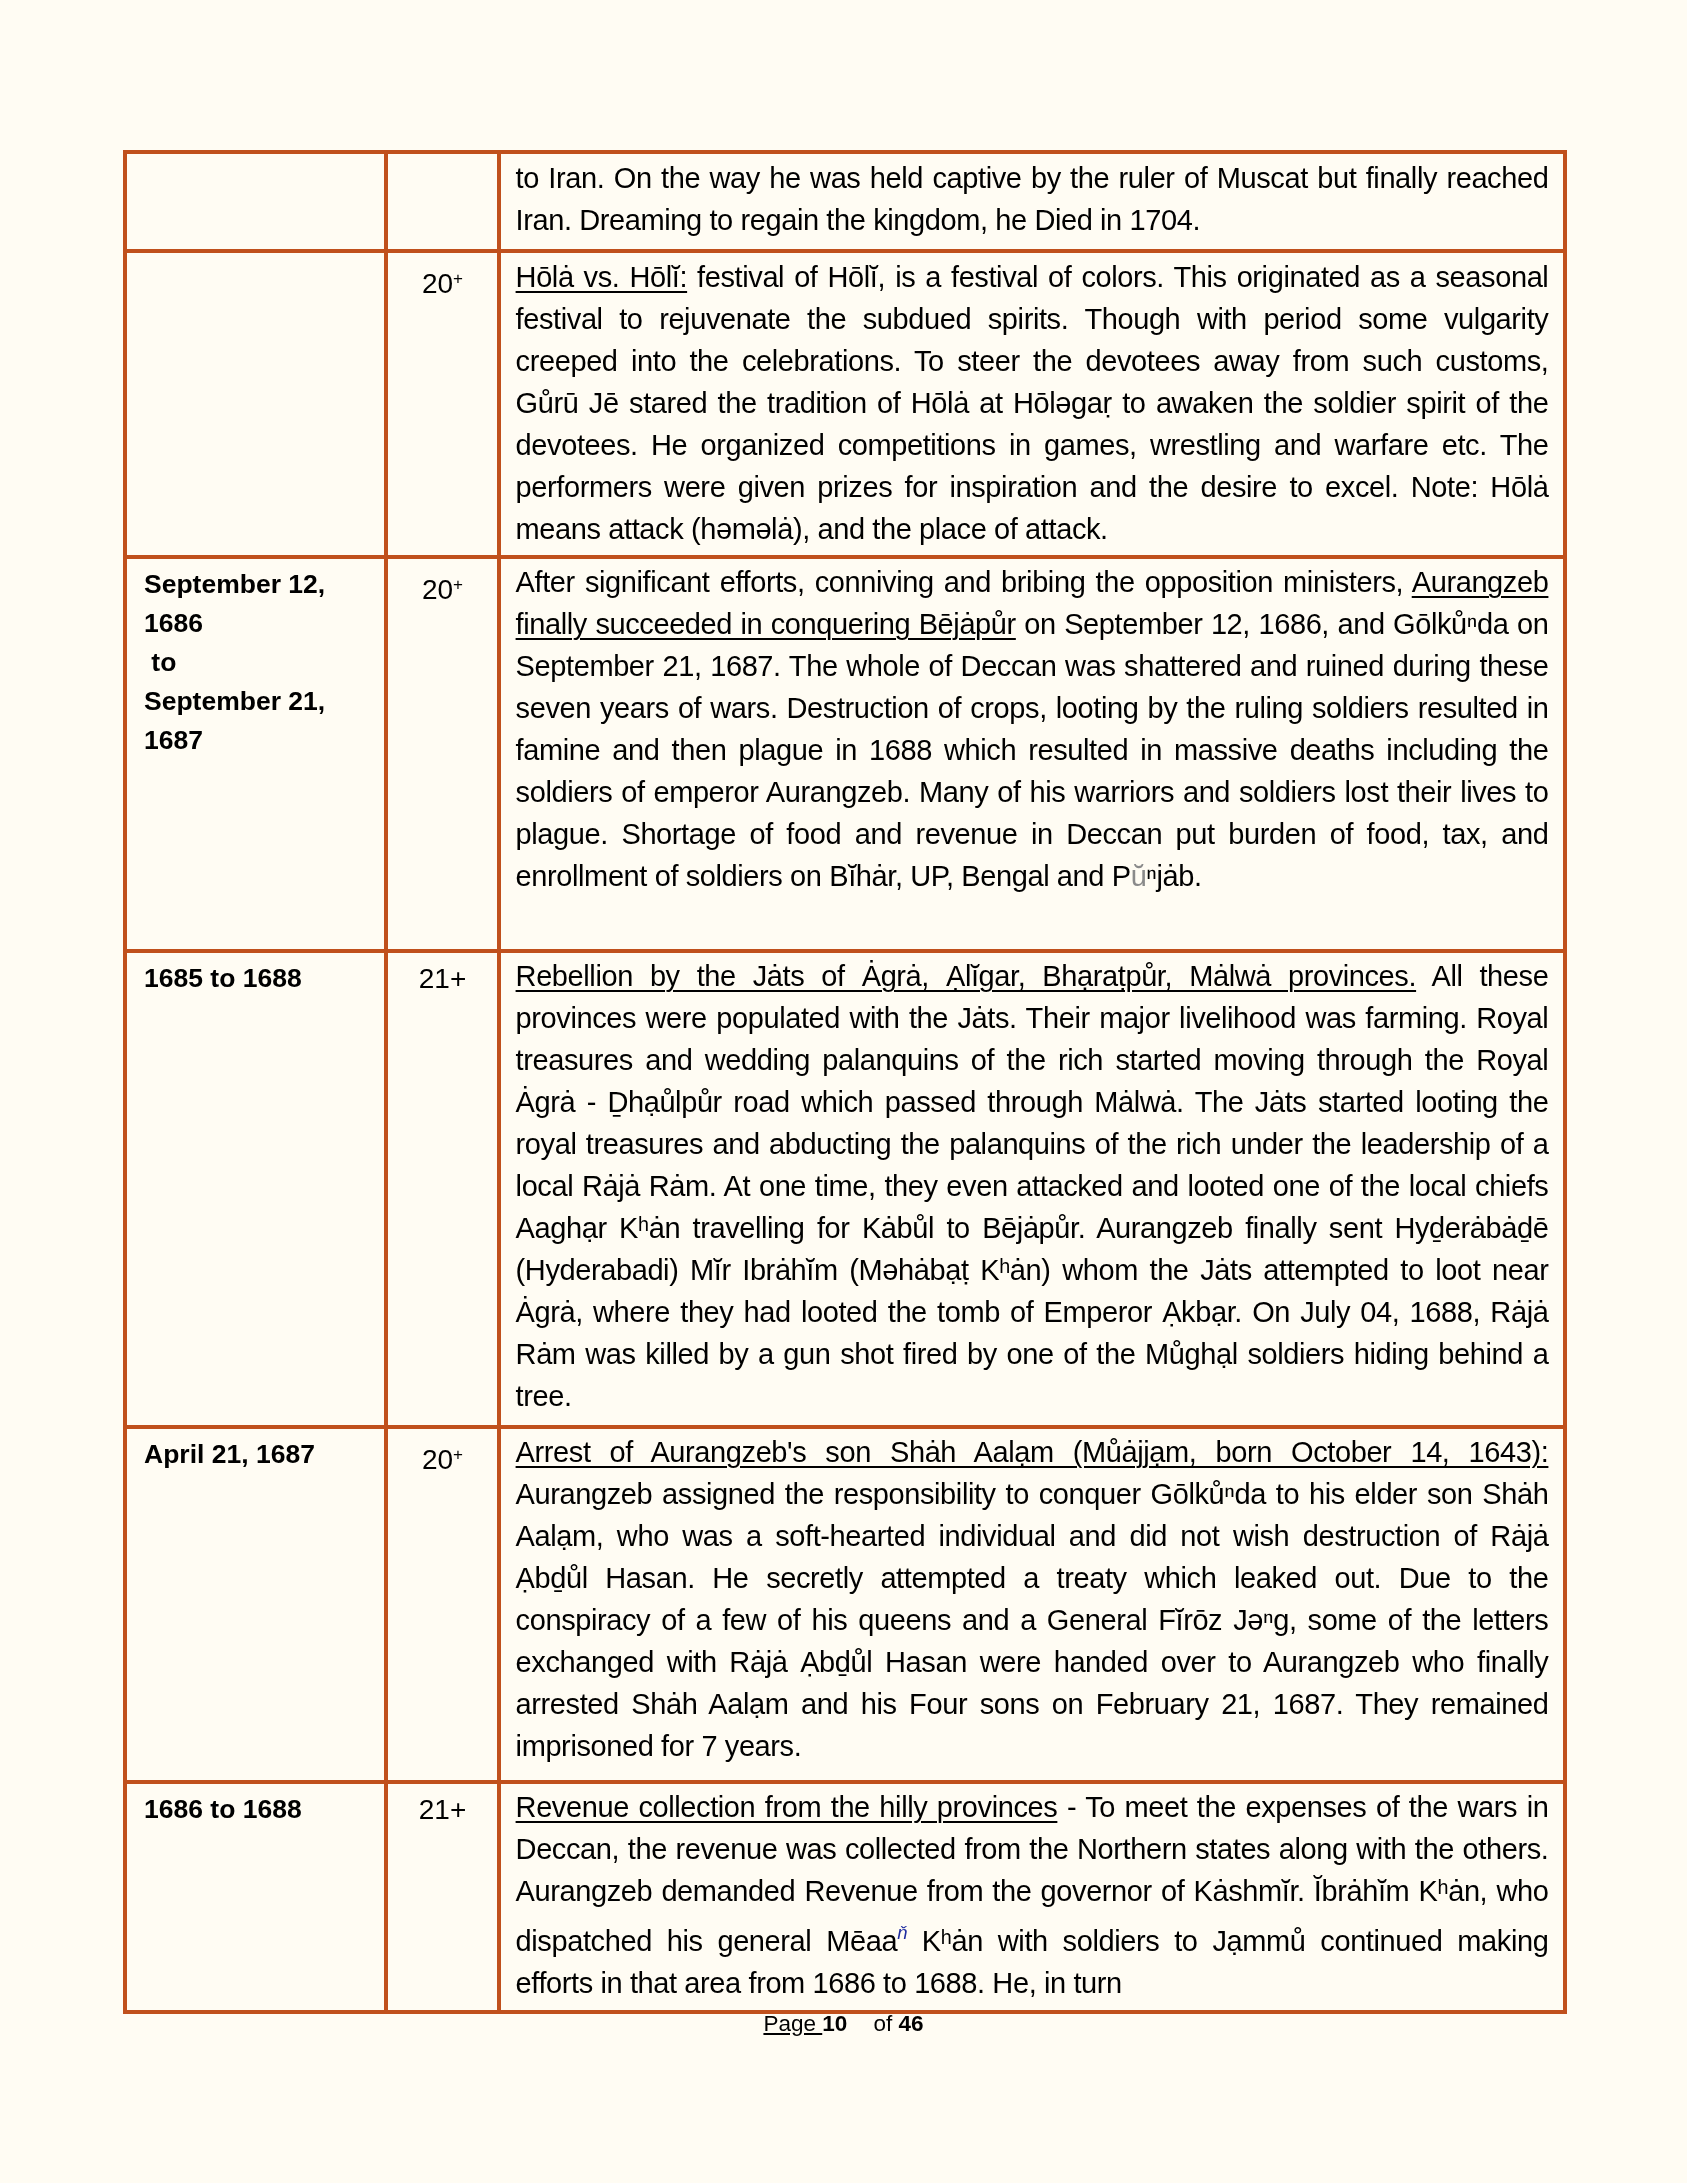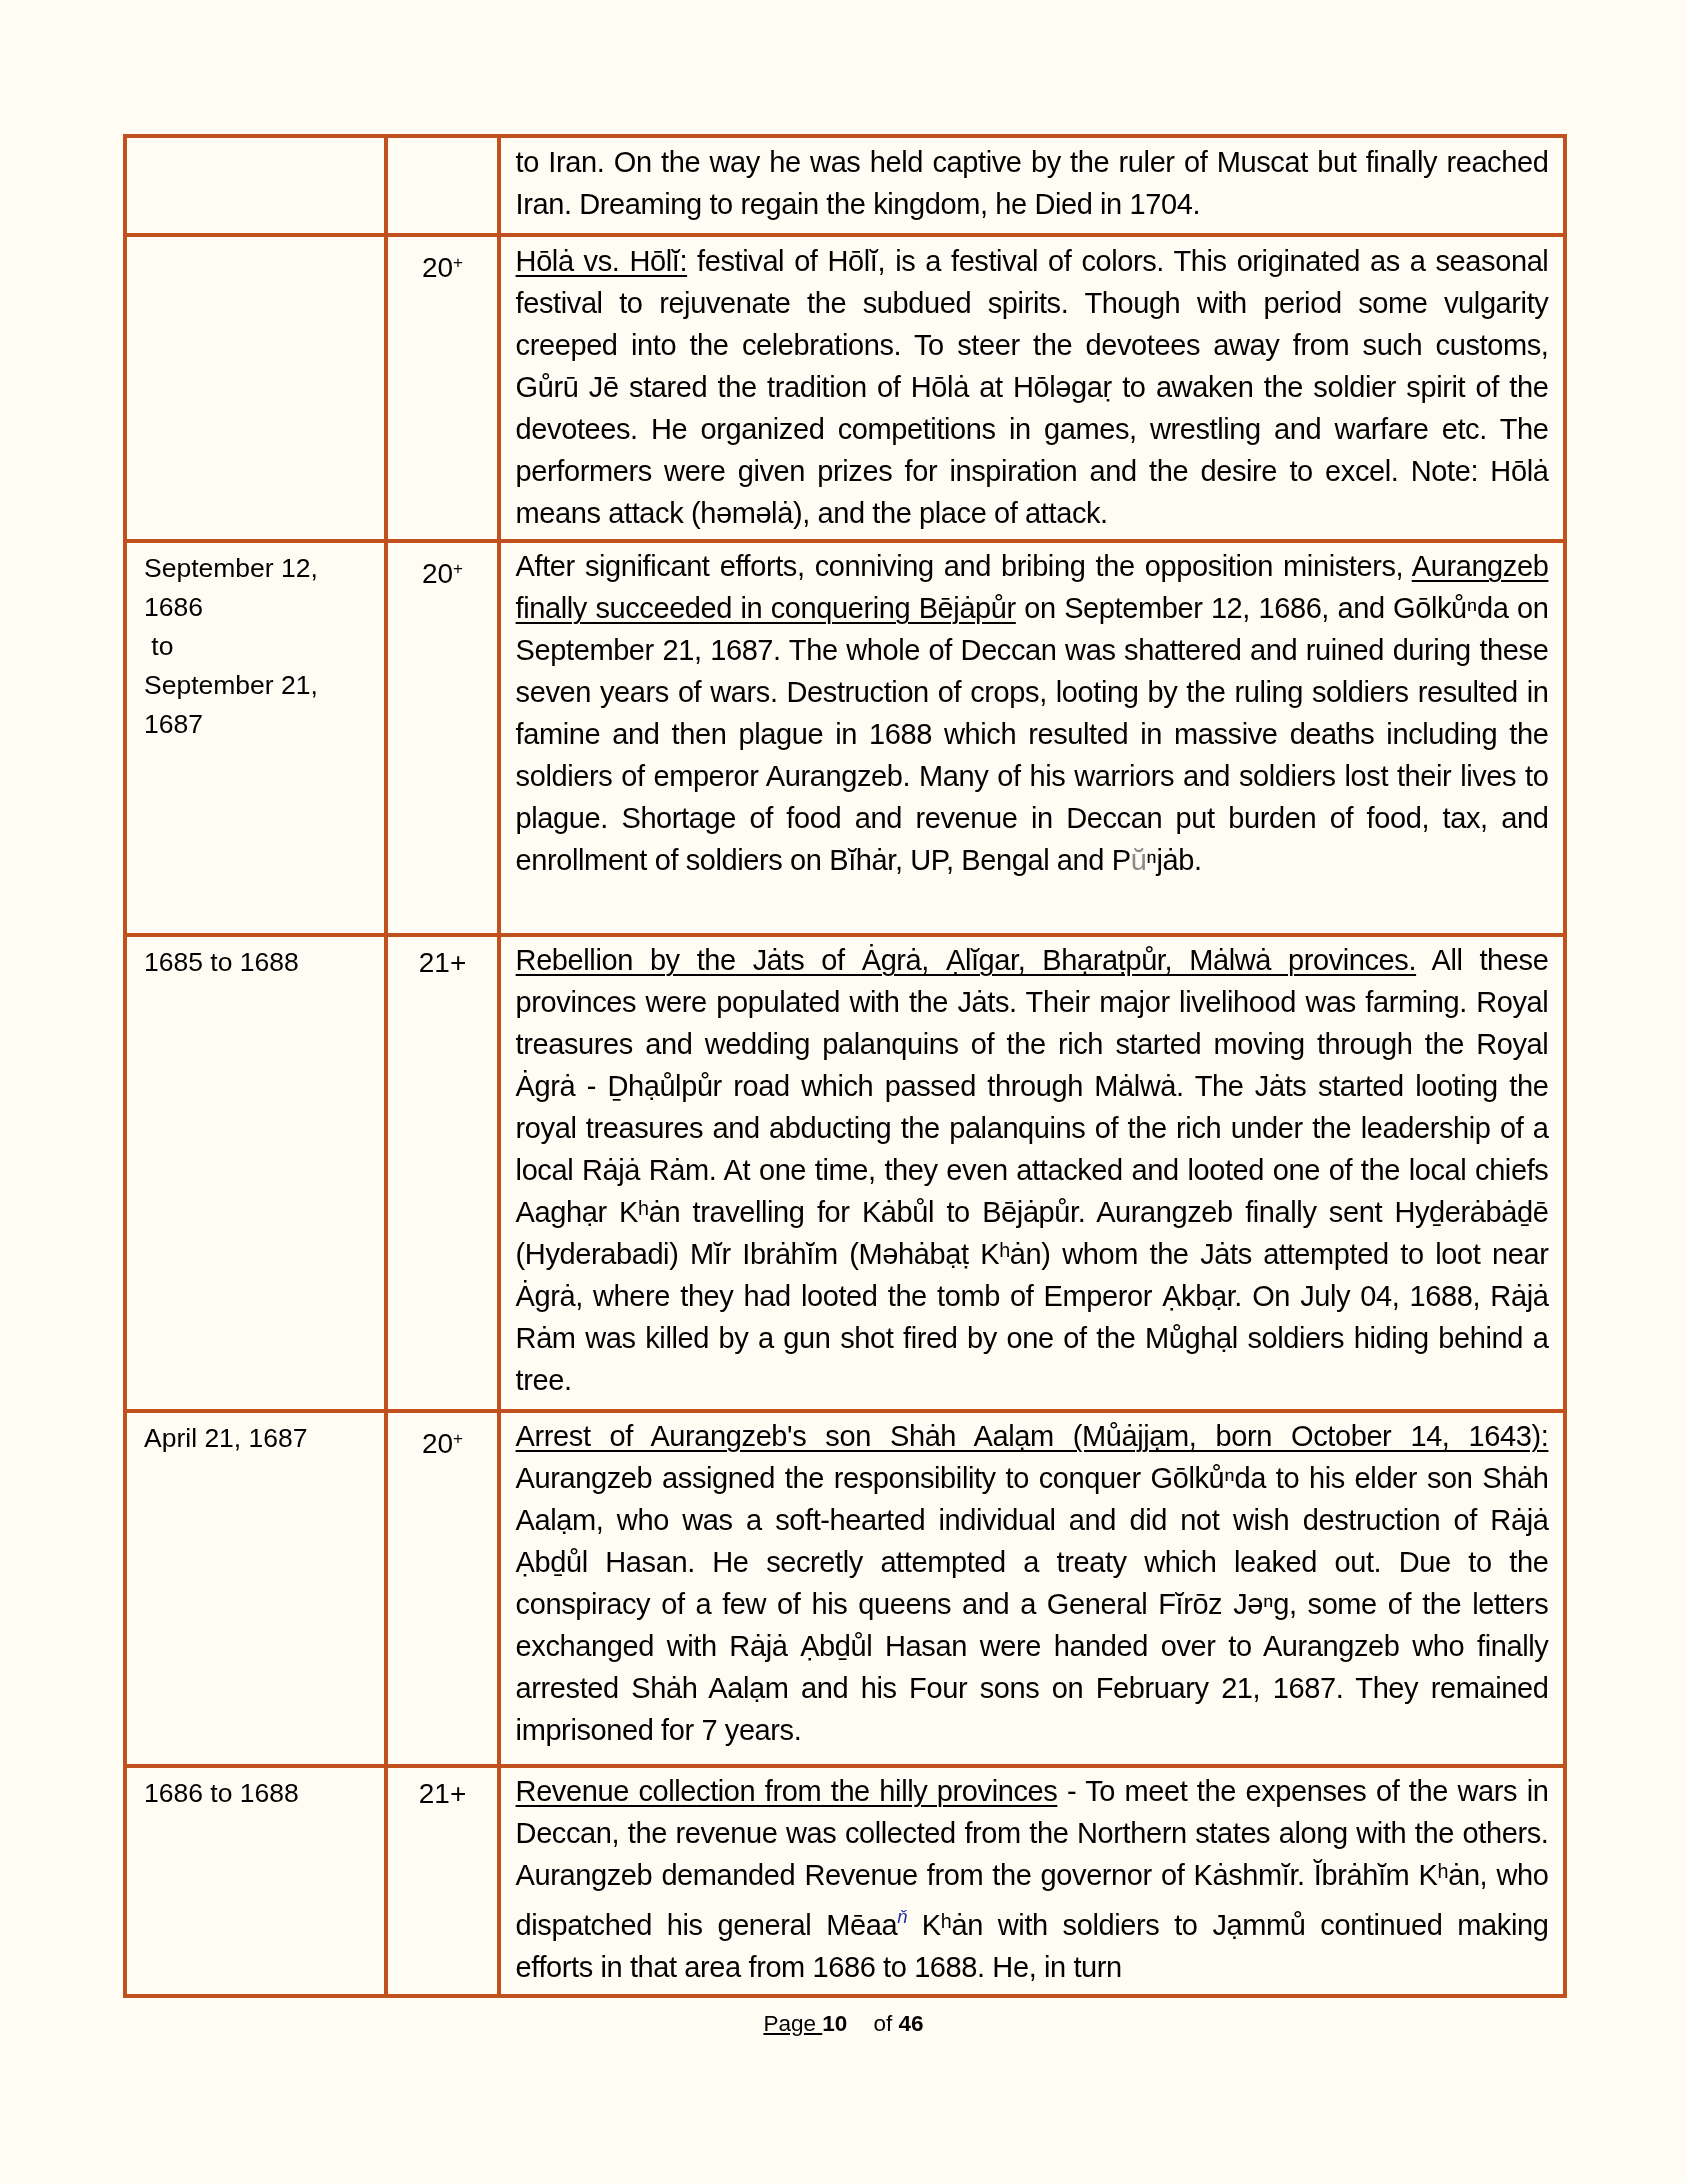--- a/index.html
+++ b/index.html
@@ -6,37 +6,38 @@
   body {
     width: 1687px; height: 2183px;
     background: #fffcf3;
     position: relative;
     font-family: "Liberation Sans", "DejaVu Sans", sans-serif;
     color: #000;
     overflow: hidden;
   }
   .page-table {
     position: absolute;
-    left: 123px; top: 134px;
+    left: 123px; top: 150px;
     width: 1444px;
     border-collapse: collapse;
     table-layout: fixed;
   }
   .page-table td {
     border: 4.6px solid #c0501c;
     vertical-align: top;
     padding: 0;
   }
   .col-date { width: 261px; }
   .col-age  { width: 113px; }
   .col-desc { width: auto; }
   .date-cell {
     font-size: 26.5px;
     line-height: 39px;
     padding: 6.6px 6.6px 6.6px 17px !important;
+    font-weight: bold;
   }
   .age-cell {
     font-size: 28px;
     line-height: 42px;
     text-align: center;
     padding-top: 5.3px !important;
   }
   .age-cell sup { font-size: 17px; vertical-align: 9.3px; }
   .desc-cell {
     font-size: 29px;

